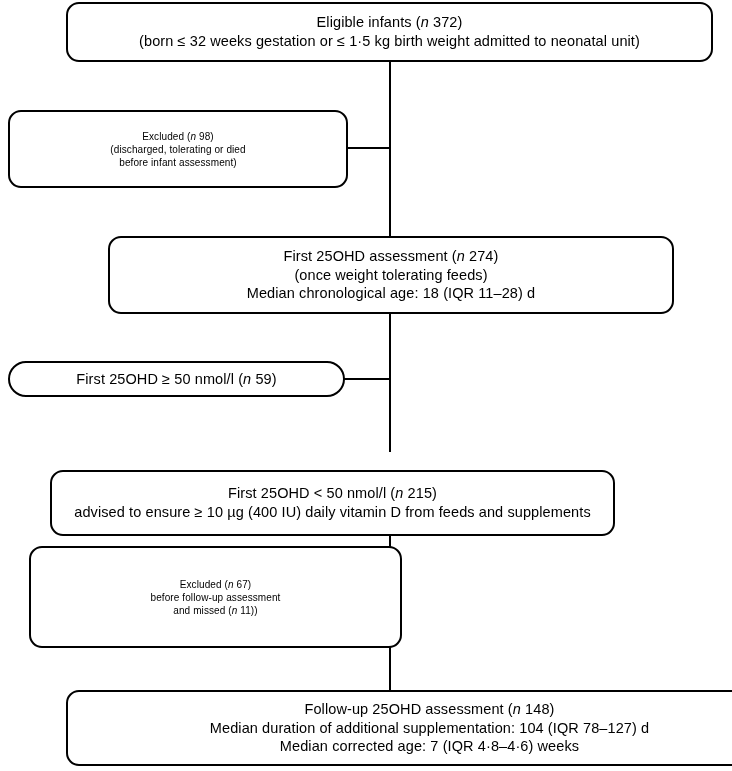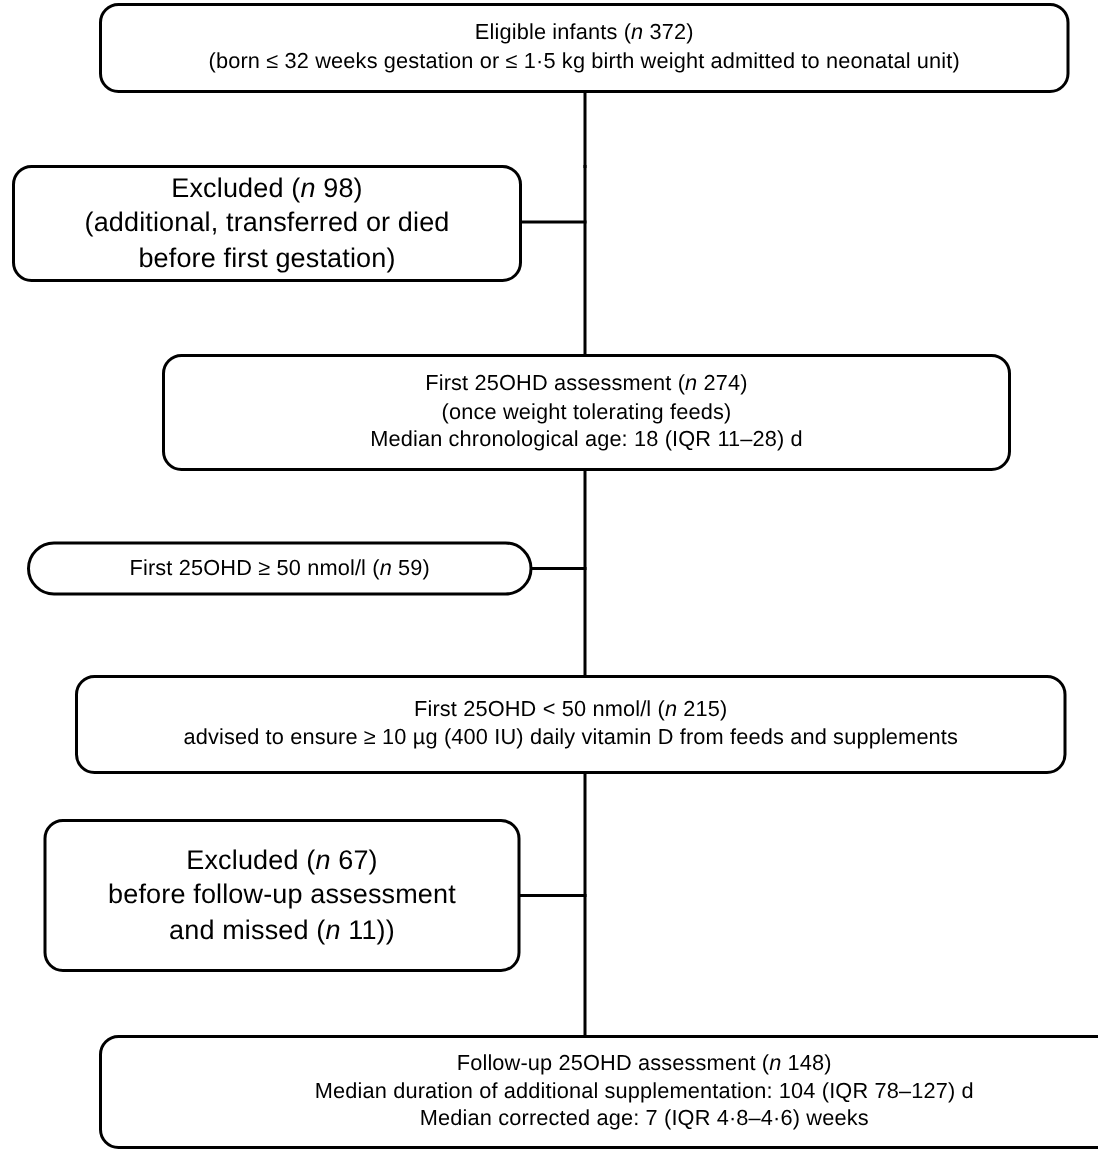--- a/index.html
+++ b/index.html
@@ -29,41 +29,41 @@
     z-index: 2;
   }
   .node .line {
     display: block;
     white-space: nowrap;
     line-height: 1.30;
     font-size: 14.5px;
     letter-spacing: 0.1px;
     text-align: right;
   }
-  .node.small .line { font-size: 18px; }
+  .node.small .line { font-size: 10px; }
   .rounded { border-radius: 13px; }
   .pill { border-radius: 999px; }
   .italic-n { font-style: italic; }
 
   
   .conn {
     position: absolute;
     background: #000000;
     z-index: 1;
   }
   .v { width: 2px; }
   .h { height: 2px; }
 
   
   #node-eligible      { left: 66px;  top: 2px;   width: 647px; height: 60px; }
   #node-excluded-1    { left: 8px;   top: 110px; width: 340px; height: 78px; }
   #node-first-assess  { left: 108px; top: 236px; width: 566px; height: 78px; }
-  #node-ge50          { left: 18px;   top: 361px; width: 337px; height: 36px; }
-  #node-lt50          { left: 50px;  top: 450px; width: 661px; height: 66px; }
-  #node-excluded-2    { left: 29px;  top: 546px; width: 318px; height: 102px; }
+  #node-ge50          { left: 8px;   top: 361px; width: 337px; height: 36px; }
+  #node-lt50          { left: 50px;  top: 470px; width: 565px; height: 66px; }
+  #node-excluded-2    { left: 29px;  top: 546px; width: 373px; height: 102px; }
   #node-followup      { left: 66px;  top: 690px; width: 727px; height: 76px; }
 
   
   #trunk-1 { left: 389px; top: 60px;  height: 52px; }
   #trunk-2 { left: 389px; top: 110px; height: 128px; }
   #trunk-3 { left: 389px; top: 312px; height: 140px; }
   #trunk-4 { left: 389px; top: 514px; height: 178px; }
 
   #branch-1 { left: 346px; top: 147px; width: 45px; }
   #branch-2 { left: 343px; top: 378px; width: 48px; }
@@ -83,22 +83,22 @@
   <div class="conn h" id="branch-2"></div>
   <div class="conn h" id="branch-3"></div>
 
   <div class="node rounded" id="node-eligible">
     <span class="line">Eligible infants (<span class="italic-n">n</span> 372)</span>
     <span class="line">(born ≤ 32 weeks gestation or ≤ 1·5 kg birth weight admitted to neonatal unit)</span>
   </div>
 
   <div class="node rounded small" id="node-excluded-1">
     <span class="line">Excluded (<span class="italic-n">n</span> 98)</span>
-    <span class="line">(additional, transferred or died</span>
-    <span class="line">before first gestation)</span>
+    <span class="line">(discharged, tolerating or died</span>
+    <span class="line">before infant assessment)</span>
   </div>
 
   <div class="node rounded" id="node-first-assess">
     <span class="line">First 25OHD assessment (<span class="italic-n">n</span> 274)</span>
     <span class="line">(once weight tolerating feeds)</span>
     <span class="line">Median chronological age: 18 (IQR 11–28) d</span>
   </div>
 
   <div class="node pill" id="node-ge50">
     <span class="line">First 25OHD ≥ 50 nmol/l (<span class="italic-n">n</span> 59)</span>

